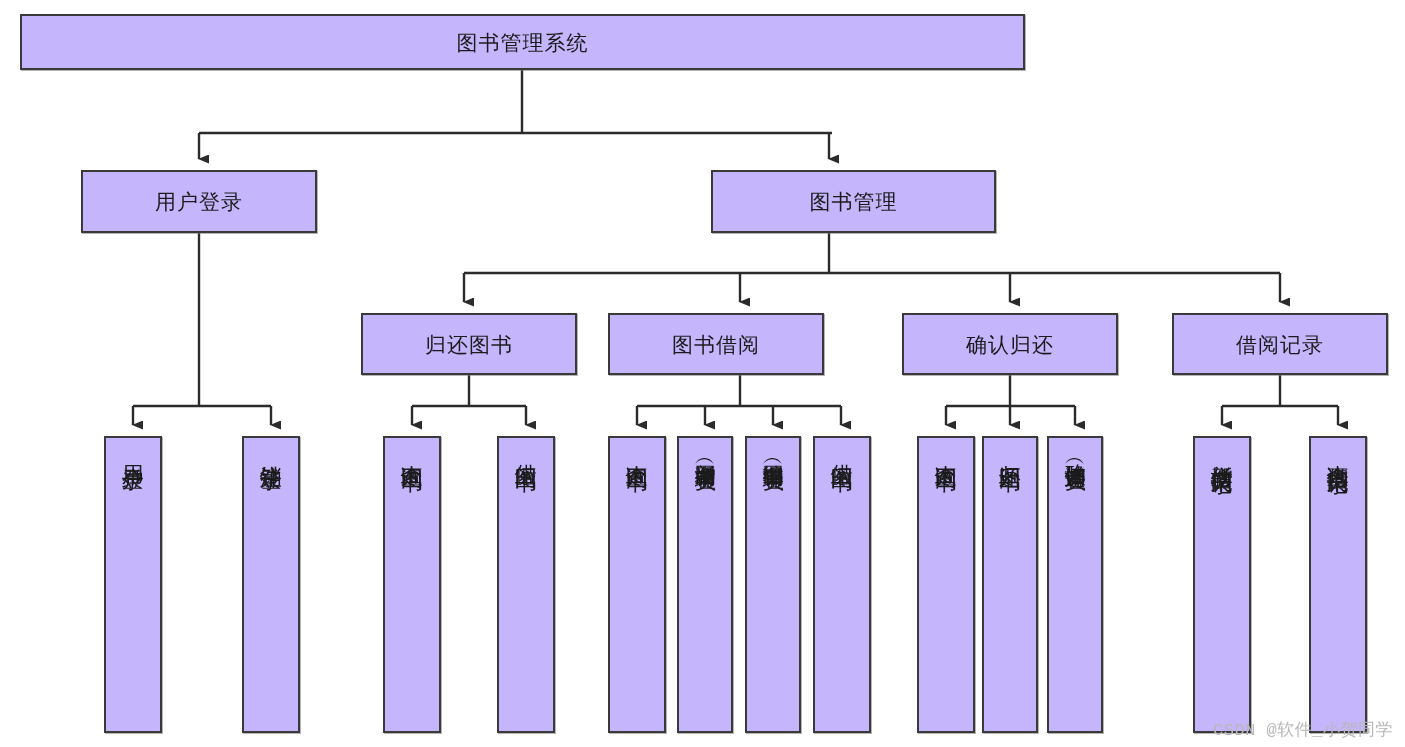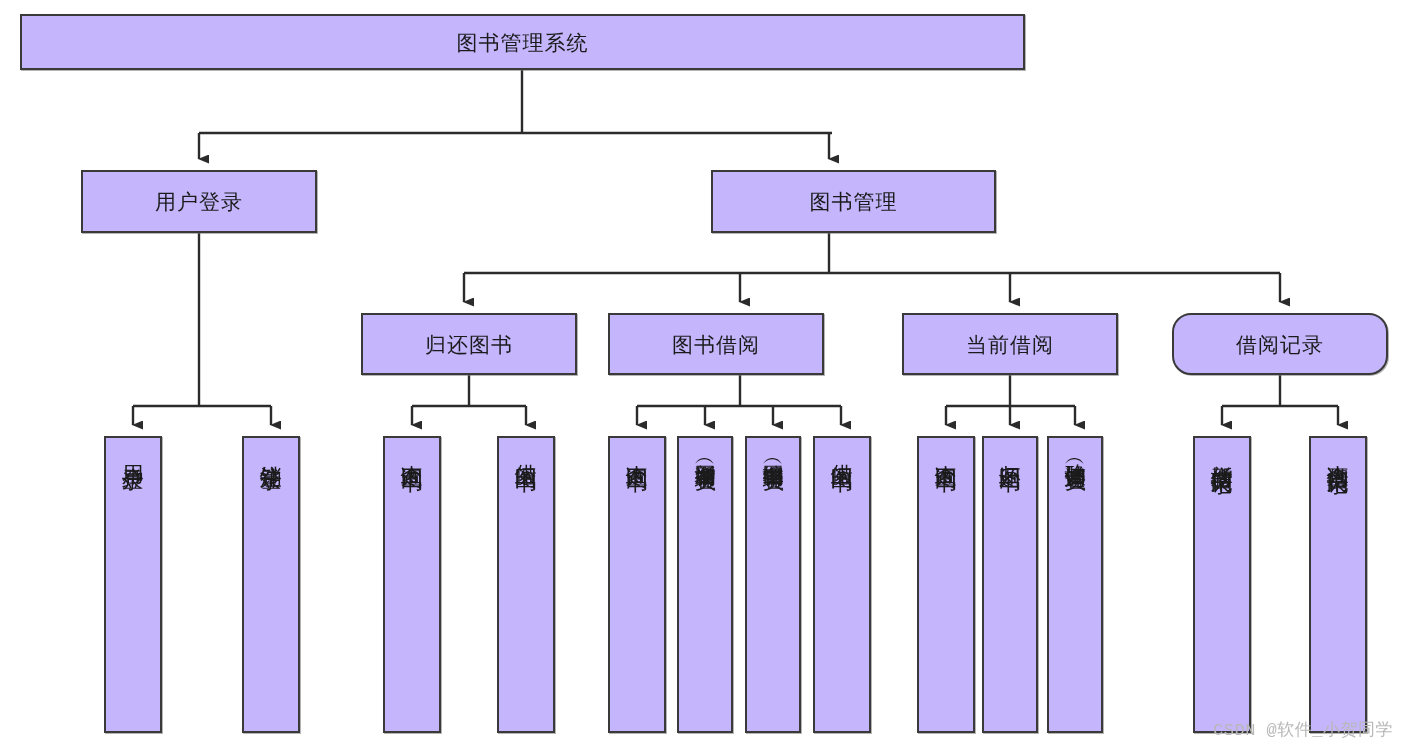--- a/index.html
+++ b/index.html
@@ -142,23 +142,23 @@
     <span class="label">图书管理</span>
   </div>
 
   <div class="node horiz" style="left:361px; top:313px; width:216px; height:62px;">
     <span class="label">归还图书</span>
   </div>
   <div class="node horiz" style="left:608px; top:313px; width:216px; height:62px;">
     <span class="label">图书借阅</span>
   </div>
   <div class="node horiz" style="left:902px; top:313px; width:216px; height:62px;">
-    <span class="label">当前借阅</span>
-  </div>
-  <div class="node horiz" style="left:1172px; top:313px; width:216px; height:62px;border-radius:19px;">
+    <span class="label">确认归还</span>
+  </div>
+  <div class="node horiz" style="left:1172px; top:313px; width:216px; height:62px;">
     <span class="label">借阅记录</span>
   </div>
 
   <div class="node vert" style="left:104px; top:436px; width:58px; height:297px;">
     <span class="label">用户登录</span>
   </div>
   <div class="node vert" style="left:242px; top:436px; width:58px; height:297px;">
     <span class="label">注销登录</span>
   </div>
 

